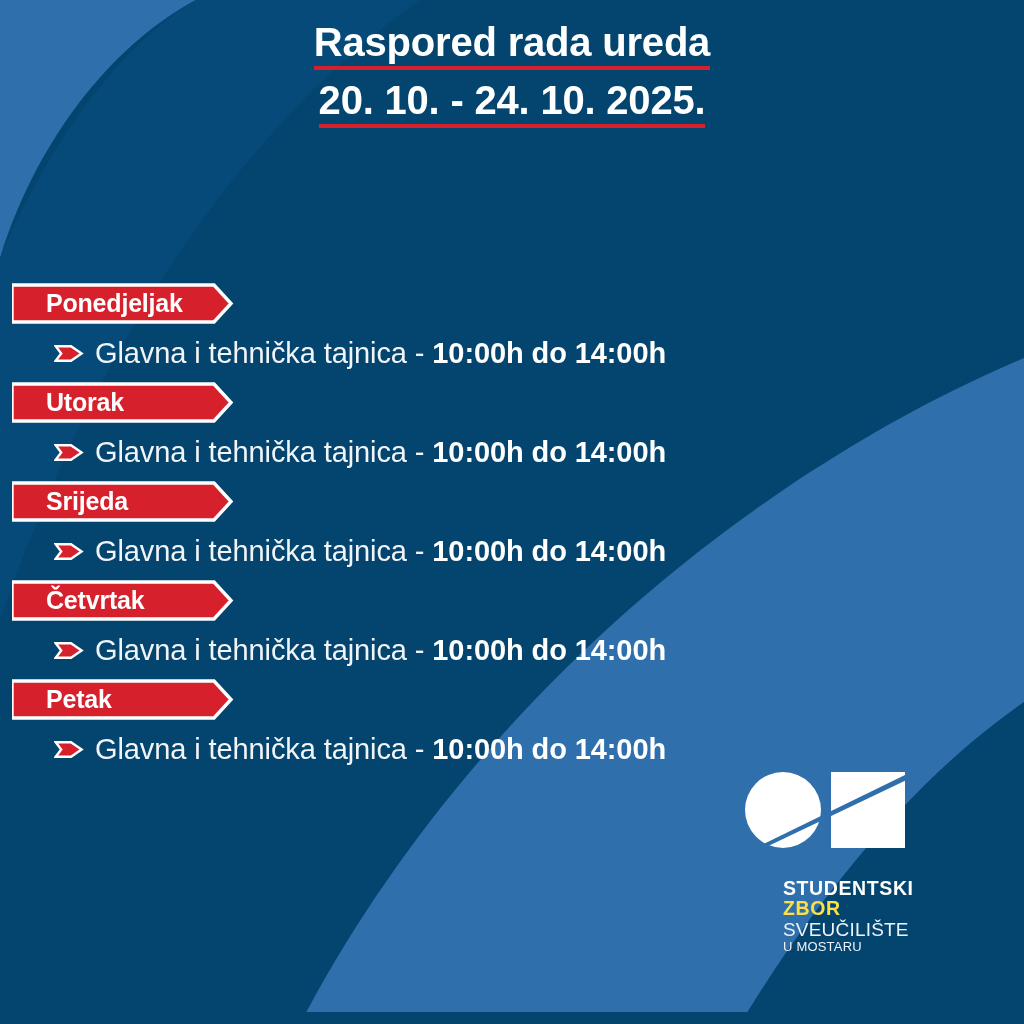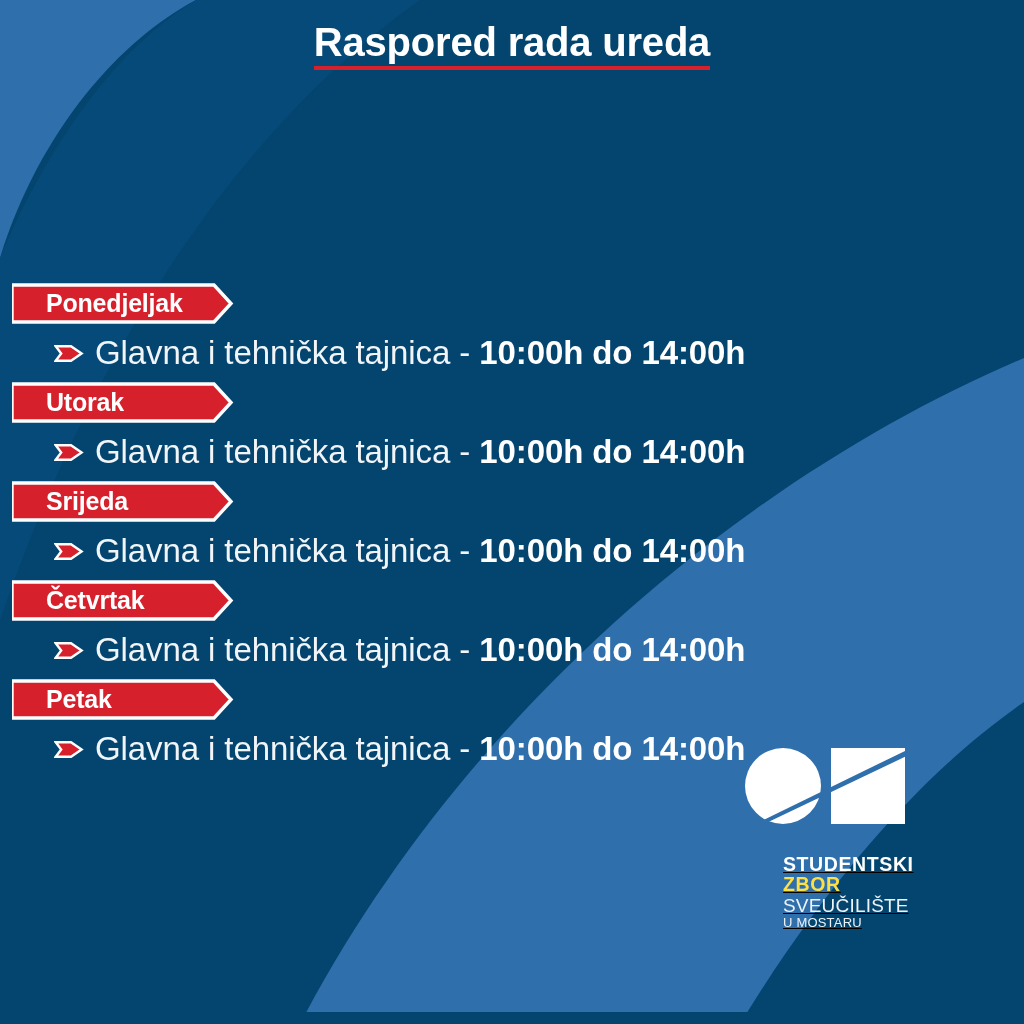--- a/index.html
+++ b/index.html
@@ -93,34 +93,33 @@
     height:34px;
   }
   .bullet-icon {
     flex:0 0 auto;
     width:30px; height:19px;
     margin-right:11px;
     display:block;
   }
   .entry-text {
     color:#f2f5f8;
-    font-size:33px;
+    font-size:29px;
     font-weight:normal;
     letter-spacing:-0.1px;
     white-space:nowrap;
   }
   .entry-text b { font-weight:bold; color:#ffffff; }
 
   
   .logo {
     position:absolute;
-    left:745px; top:748px;
+    left:745px; top:772px;
     width:190px;
     z-index:6;
-    text-decoration:underline;
   }
   .logo-mark { width:160px; height:98px; display:block; }
   .logo-text { margin-top:9px; padding-left:38px; }
   .logo-text .l1 {
     color:#ffffff;
     font-size:19.5px;
     font-weight:bold;
     letter-spacing:0.6px;
     line-height:1.02;
     display:block;
@@ -162,20 +161,21 @@
 
     <path fill="#064a79" d="M196,0 L420,0 C250,120 100,330 0,620 L0,258 C50,140 120,45 196,0 Z"></path>
 
     <path fill="#2e6fac" d="M1024,358 C760,470 470,700 300,1024 L740,1024 C840,860 940,760 1024,702 Z"></path>
 
     <path fill="#2e6fac" d="M1024,742 C880,820 770,920 700,1024 L262,1024 C150,1024 80,1024 0,1024 L0,980 C160,900 400,850 1024,742 Z" opacity="0"></path>
   </svg>
 
   <div class="title-block">
     <span class="title-row"><span class="title-line">Raspored rada ureda</span></span>
+    <span class="title-row"><span class="title-line">20. 10. - 24. 10. 2025.</span></span>
   </div>
 
   <div class="schedule">
 
     <div class="day-group">
       <div class="day-badge">
         <svg viewBox="0 0 222 41" preserveAspectRatio="none">
           <path d="M0,2 L202,2 L219,20.5 L202,39 L0,39 Z" fill="#d6202c" stroke="#ffffff" stroke-width="3.4"></path>
         </svg>
         <span class="day-label">Ponedjeljak</span>

